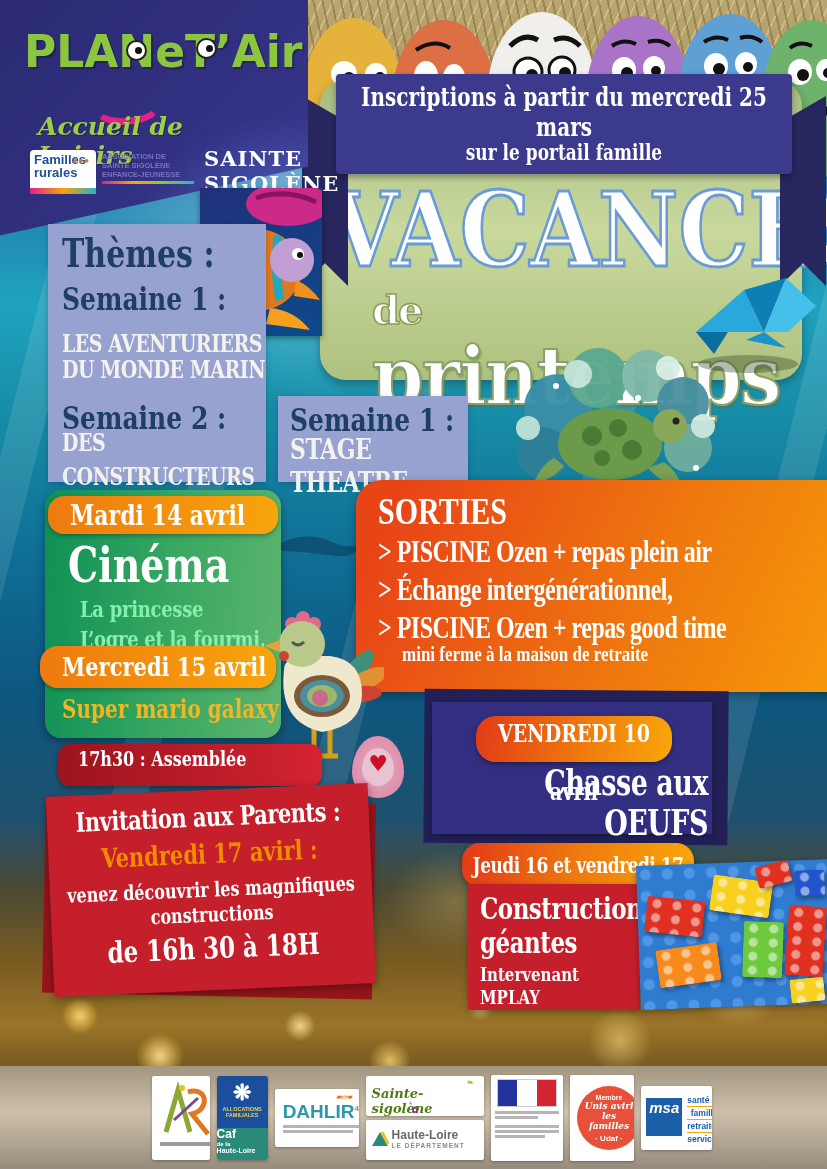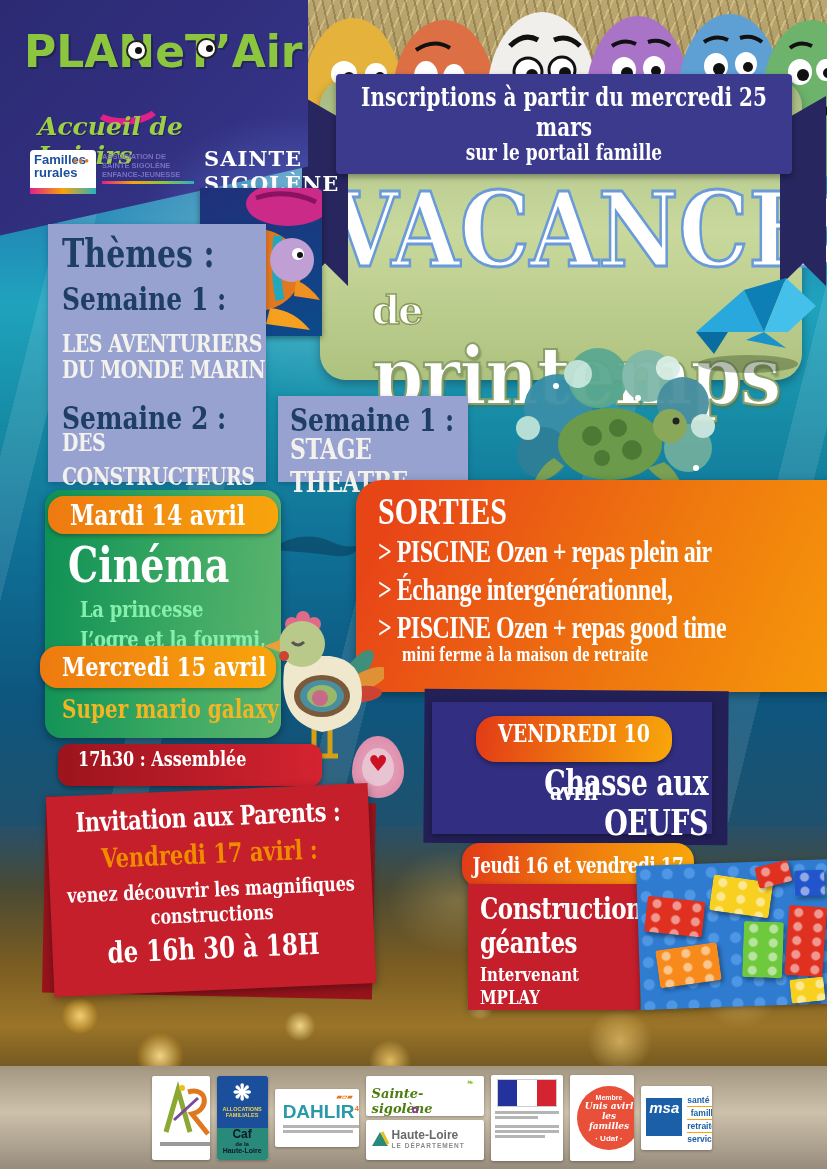--- a/index.html
+++ b/index.html
@@ -157,21 +157,21 @@
     background-image:radial-gradient(circle at 9px 9px,#4f97e4 5px,transparent 6px);background-size:22px 22px;
     transform:rotate(-2deg);transform-origin:top left;box-shadow:0 2px 6px rgba(0,0,0,.35);}
   .brick{position:absolute;border-radius:3px;box-shadow:2px 3px 4px rgba(0,0,0,.35);
     background-image:radial-gradient(circle at 10px 7px,rgba(255,255,255,.5) 4px,transparent 5px);background-size:20px 14px;}
 
   
   .cards{left:152px;top:1072px;width:560px;height:92px;display:flex;align-items:center;gap:7px;
     font-family:"Liberation Sans",sans-serif;font-weight:bold;}
   .card{background:#fff;border-radius:2px;box-shadow:0 1px 3px rgba(0,0,0,.3);position:relative;overflow:hidden;}
   .caf-top{background:#1b4f9c;color:#fff;text-align:center;}
-  .caf-bot{background:#2a8a7a;color:#0f172a;text-align:center;}
+  .caf-bot{background:#2a8a7a;color:#ffffff;text-align:left;}
   .gray-line{height:3px;background:#b5b5b5;margin:2px 4px;}
   .rf-flag{display:flex;height:26px;}
   .rf-flag div{flex:1;}
 </style>
 </head>
 <body>
 
 <div class="poster">
 
   <div class="abs bg-hay"></div>

